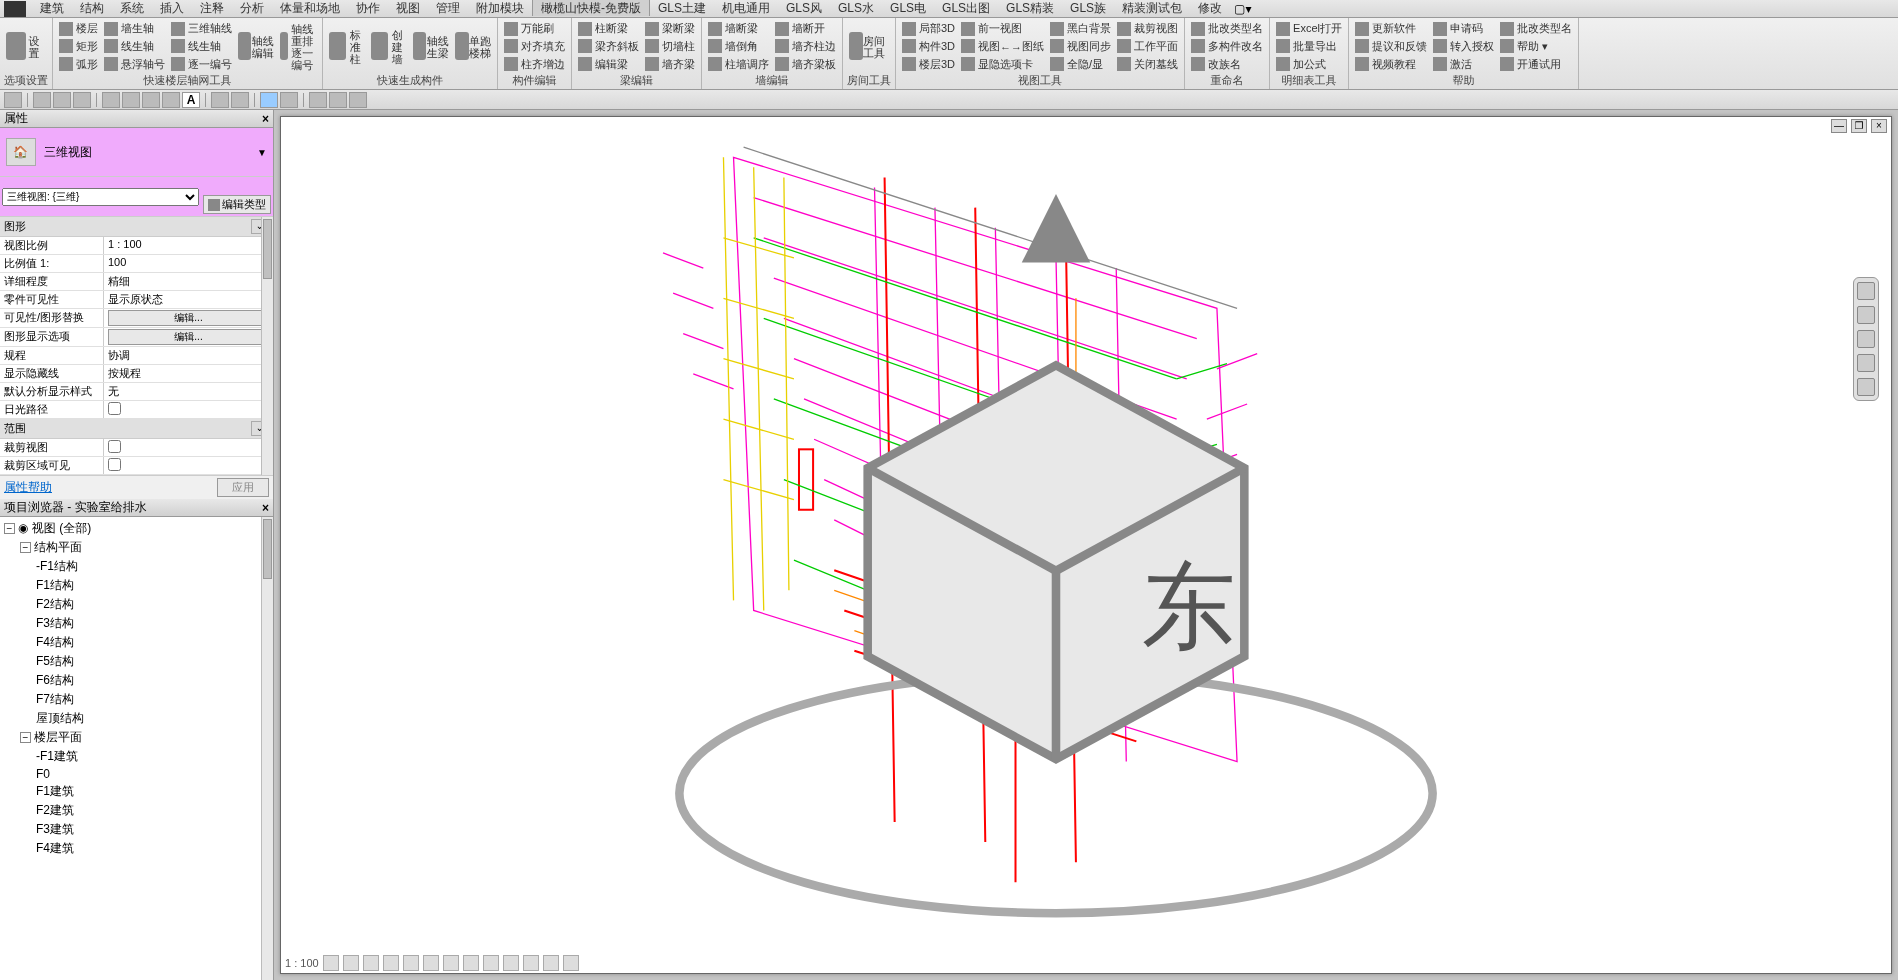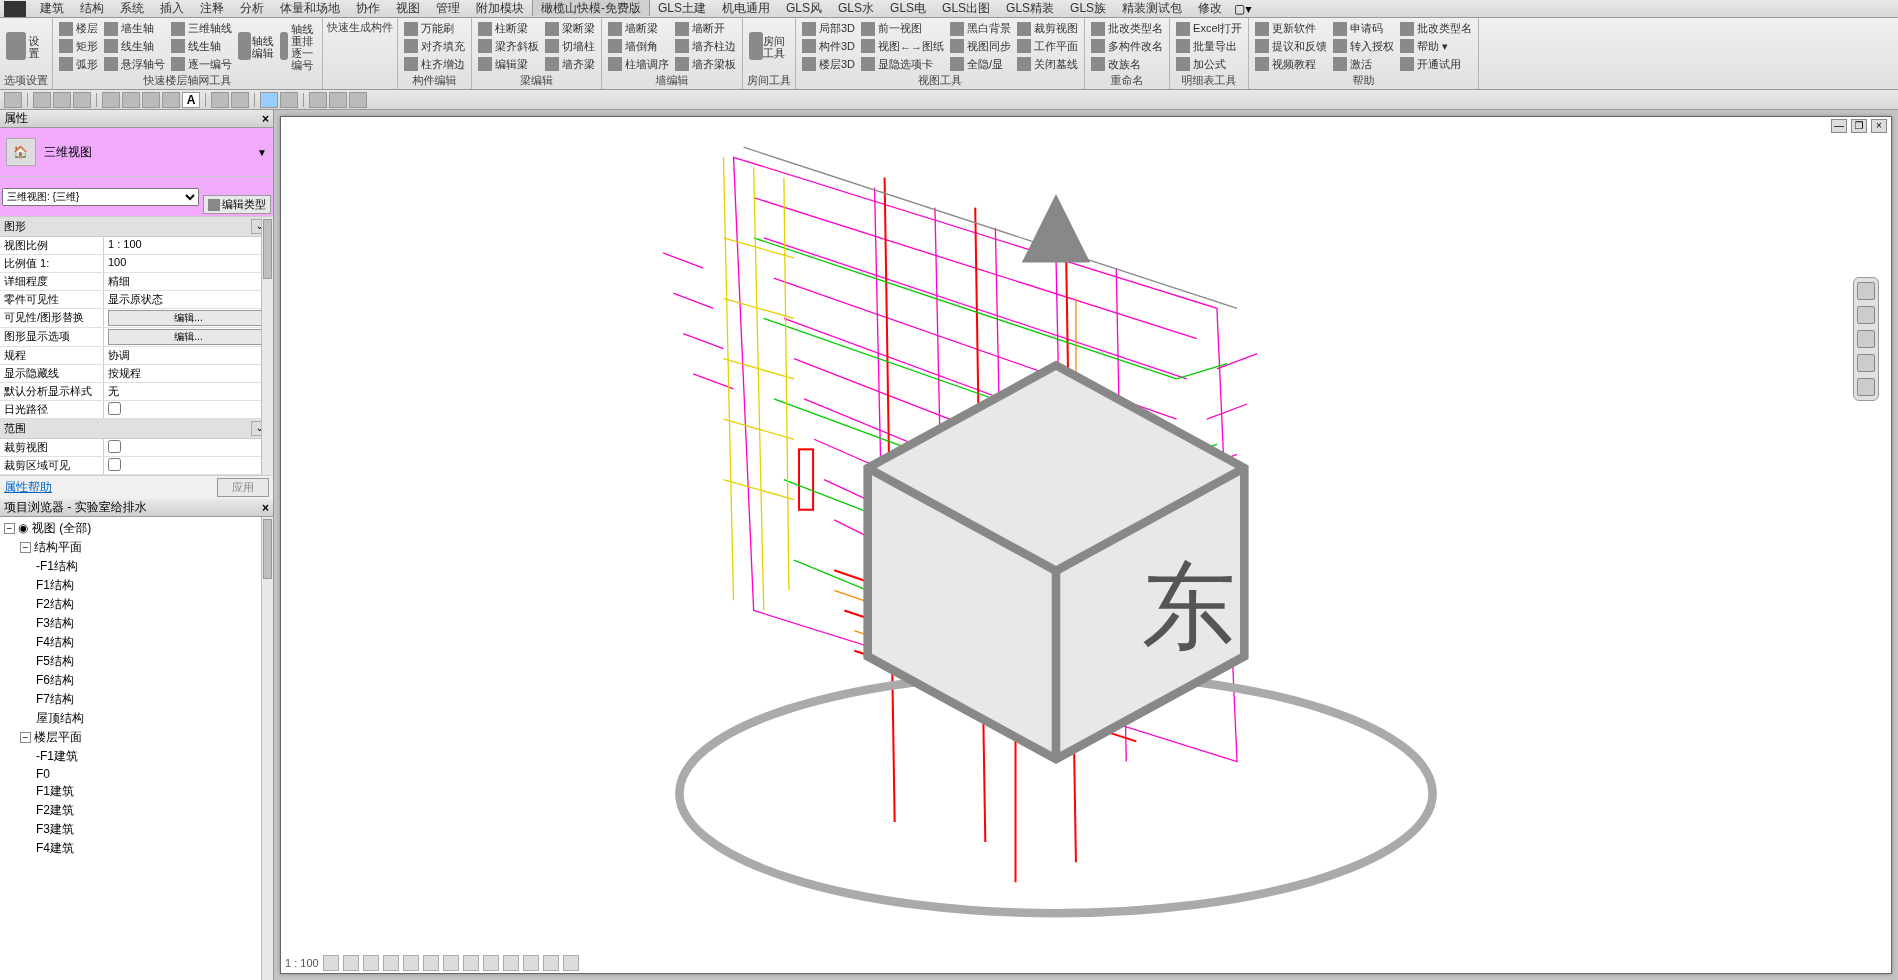--- a/index.html
+++ b/index.html
@@ -151,20 +151,39 @@
     <div class="rbtn-big">
           <div class="ico"></div>
           <span>轴线重排
 逐一编号</span>
         </div>
   </div>
       <div class="ribbon-group-label">快速楼层轴网工具</div>
     </div>
 
   <div class="ribbon-group">
+      <div class="ribbon-group-body">
+    <div class="rbtn-big">
+          <div class="ico"></div>
+          <span>标准柱</span>
+        </div>
+    <div class="rbtn-big">
+          <div class="ico"></div>
+          <span>创建墙</span>
+        </div>
+    <div class="rbtn-big">
+          <div class="ico"></div>
+          <span>轴线
+生梁</span>
+        </div>
+    <div class="rbtn-big">
+          <div class="ico"></div>
+          <span>单跑楼梯</span>
+        </div>
+  </div>
       <div class="ribbon-group-label">快速生成构件</div>
     </div>
 
   <div class="ribbon-group">
       <div class="ribbon-group-body">
         <div class="rbtn-col" id="g4c1">
           <div class="rbtn-small">
             <div class="ico-s"></div>
             <span>万能刷</span>
           </div>

